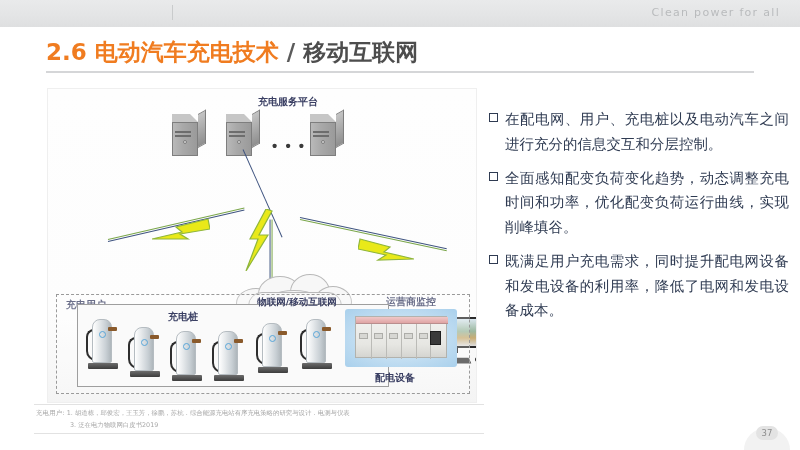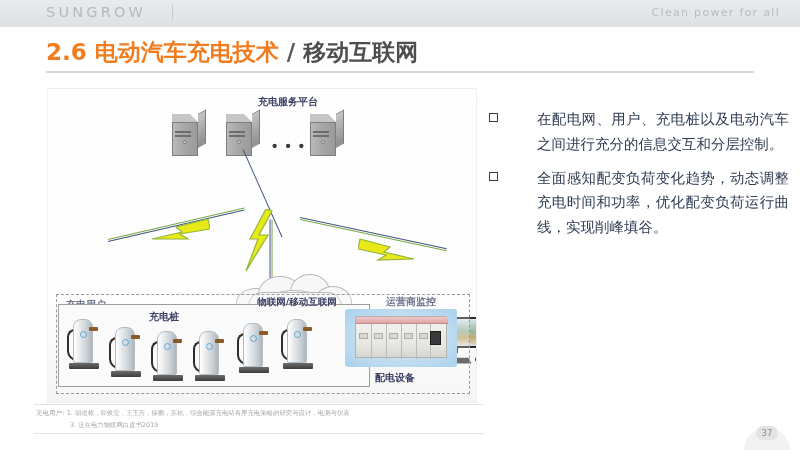--- a/index.html
+++ b/index.html
@@ -182,21 +182,21 @@
   }
 
   
   .dash-box {
     position: absolute; left: 8px; top: 205px;
     width: 414px; height: 100px;
     border: 1.3px dashed #9a9a9a;
     background: rgba(255,255,255,0.25);
   }
   .pile-box {
-    position: absolute; left: 1px; top: 9px;
+    position: absolute; left: 20px; top: 9px;
     width: 312px; height: 83px;
     border: 1px solid #9e9e9e;
     background: #fafafa;
   }
   .pile {
     position: absolute;
     width: 34px; height: 56px;
   }
   .pile .col {
     position: absolute; left: 6px; top: 0;
@@ -277,21 +277,20 @@
     margin-top: 6px; margin-right: 7px;
   }
   .bullet-text {
     flex: 1 1 auto;
     font-size: 14.4px;
     line-height: 1.72;
     color: #2f3b52;
     font-family: "DejaVu Sans", sans-serif;
     letter-spacing: 0.1px;
     text-align: justify;
-    margin-left: 32px;
   }
 
   
   .footer-rule {
     position: absolute; left: 34px; top: 404px;
     width: 450px; height: 1px; background: #e2e2e2;
   }
   .ref {
     position: absolute; left: 36px; top: 408px;
     width: 460px;
@@ -323,21 +322,20 @@
     border-radius: 23px 23px 0 0;
     background: #f2f2f2;
   }
 </style>
 </head>
 <body>
 
 <div class="slide">
 
   <div class="header-band"></div>
-  <div class="logo">SUNGROW</div>
   <div class="logo-divider"></div>
   <div class="tagline">Clean power for all</div>
 
   <div class="title-row">
     <span class="title-num">2.6</span>
     <span class="title-main">电动汽车充电技术</span>
     <span class="title-sep">/</span>
     <span class="title-sub">移动互联网</span>
   </div>
   <div class="title-rule"></div>
@@ -491,20 +489,24 @@
 
   <div class="bullets">
     <div class="bullet">
       <span class="bullet-marker"></span>
       <span class="bullet-text">在配电网、用户、充电桩以及电动汽车之间进行充分的信息交互和分层控制。</span>
     </div>
     <div class="bullet">
       <span class="bullet-marker"></span>
       <span class="bullet-text">全面感知配变负荷变化趋势，动态调整充电时间和功率，优化配变负荷运行曲线，实现削峰填谷。</span>
     </div>
+    <div class="bullet">
+      <span class="bullet-marker"></span>
+      <span class="bullet-text">既满足用户充电需求，同时提升配电网设备和发电设备的利用率，降低了电网和发电设备成本。</span>
+    </div>
   </div>
 
   <div class="footer-rule"></div>
   <div class="ref">
     <span class="ref-label">充电用户:</span>
     <span>1. 胡道栋，邱俊宏，王玉芳，徐鹏，苏杭．综合能源充电站有序充电策略的研究与设计．电测与仪表</span>
     <span class="l2">3. 泛在电力物联网白皮书2019</span>
   </div>
   <div class="footer-rule2"></div>
 

